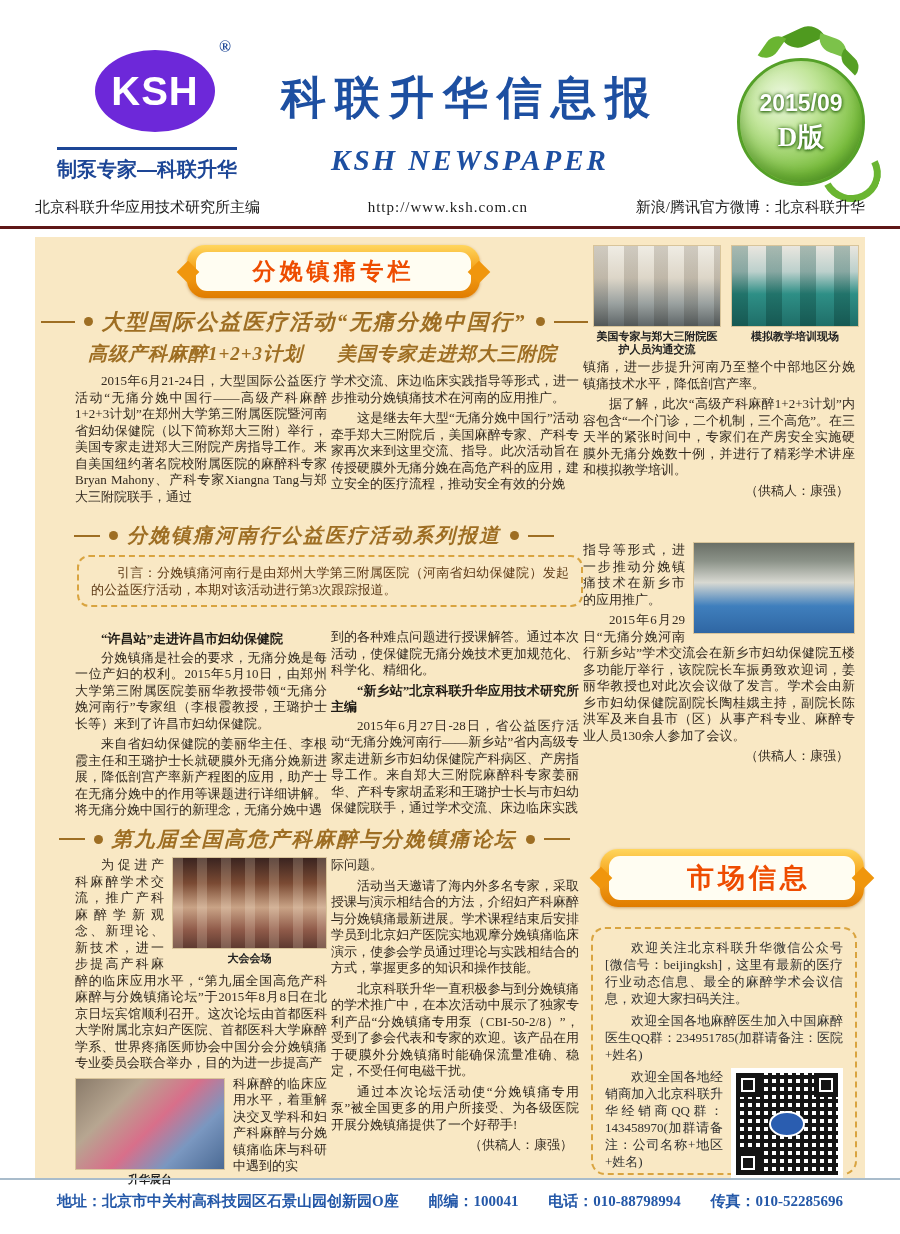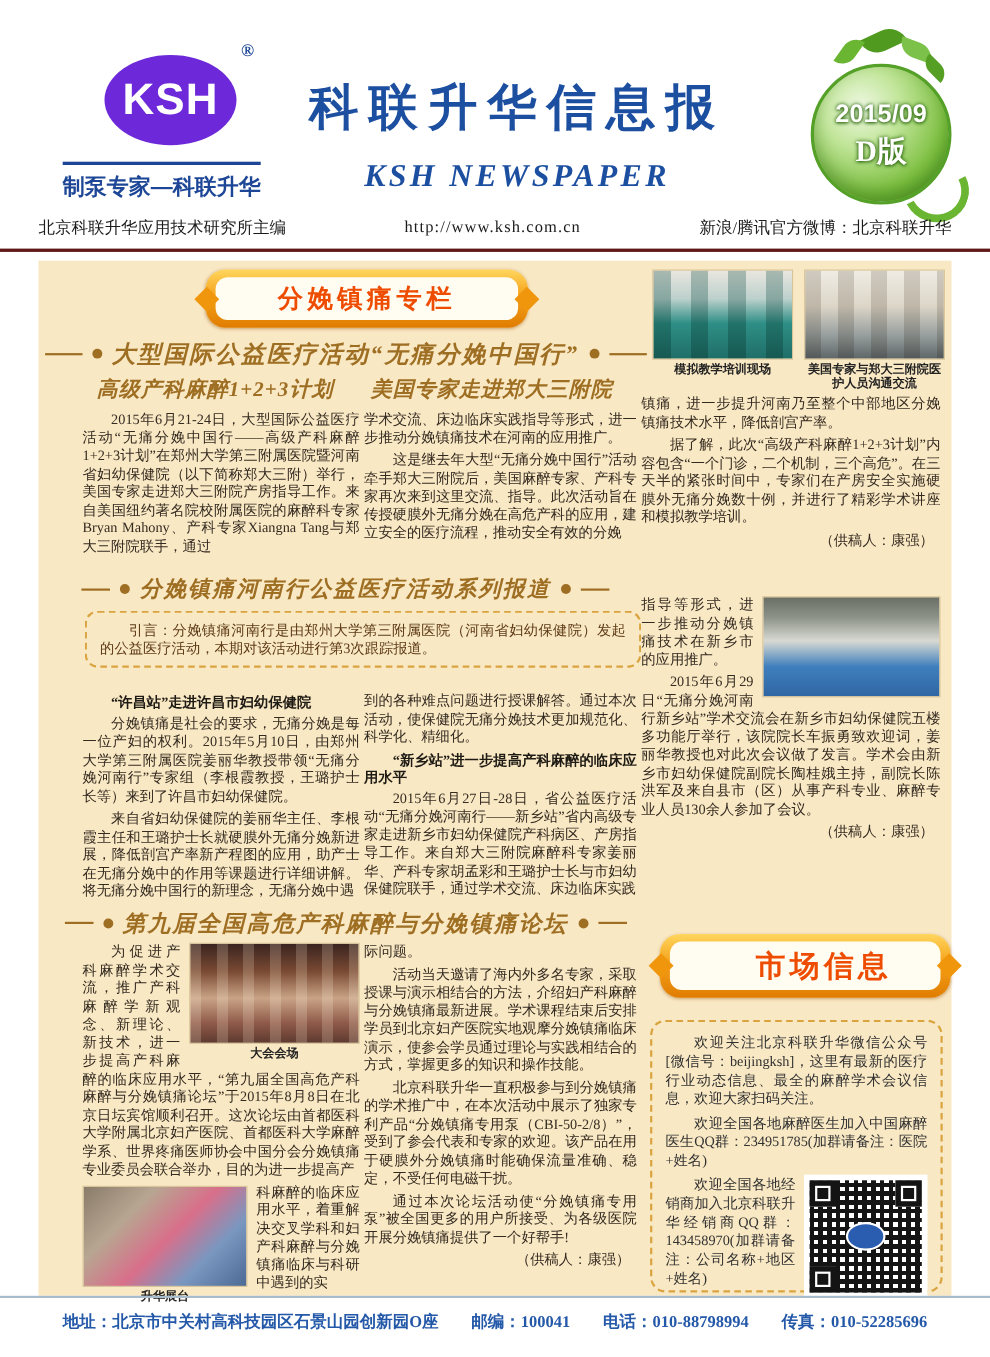--- a/index.html
+++ b/index.html
@@ -138,26 +138,26 @@
   </div>
 
   <div class="main">
 
     <div class="gbanner" style="left:152px;top:8px;width:275px;">
       <div class="inner" style="font-size:23px;">分娩镇痛专栏</div>
     </div>
 
     <div class="photos-a1">
       <div class="fig">
+        <div class="ph ph-exchange"></div>
+        <div class="cap">美国专家与郑大三附院医护人员沟通交流</div>
+      </div>
+      <div class="fig">
         <div class="ph ph-training"></div>
         <div class="cap">模拟教学培训现场</div>
-      </div>
-      <div class="fig">
-        <div class="ph ph-exchange"></div>
-        <div class="cap">美国专家与郑大三附院医护人员沟通交流</div>
       </div>
     </div>
 
     <div class="art-title" style="left:14px;top:70px;width:530px;justify-content:center;font-size:21.5px;">
       <span class="rule long"></span>
       <span class="dot"></span>
       <span class="txt">大型国际公益医疗活动“无痛分娩中国行”</span>
       <span class="dot"></span>
       <span class="rule long"></span>
     </div>
@@ -188,21 +188,21 @@
     <div class="introbox" style="left:42px;top:318px;width:478px;">
       <p>引言：分娩镇痛河南行是由郑州大学第三附属医院（河南省妇幼保健院）发起的公益医疗活动，本期对该活动进行第3次跟踪报道。</p>
     </div>
     <div class="col" style="left:40px;top:392px;width:252px;">
       <div class="colhead">“许昌站”走进许昌市妇幼保健院</div>
       <p class="ind">分娩镇痛是社会的要求，无痛分娩是每一位产妇的权利。2015年5月10日，由郑州大学第三附属医院姜丽华教授带领“无痛分娩河南行”专家组（李根霞教授，王璐护士长等）来到了许昌市妇幼保健院。</p>
       <p class="ind">来自省妇幼保健院的姜丽华主任、李根霞主任和王璐护士长就硬膜外无痛分娩新进展，降低剖宫产率新产程图的应用，助产士在无痛分娩中的作用等课题进行详细讲解。将无痛分娩中国行的新理念，无痛分娩中遇</p>
     </div>
     <div class="col" style="left:296px;top:392px;width:248px;">
       <p class="noind">到的各种难点问题进行授课解答。通过本次活动，使保健院无痛分娩技术更加规范化、科学化、精细化。</p>
-      <div class="colhead">“新乡站”进一步提高产科麻醉的临床应用水平</div>
+      <div class="colhead">“新乡站”北京科联升华应用技术研究所主编</div>
       <p class="ind">2015年6月27日-28日，省公益医疗活动“无痛分娩河南行——新乡站”省内高级专家走进新乡市妇幼保健院产科病区、产房指导工作。来自郑大三附院麻醉科专家姜丽华、产科专家胡孟彩和王璐护士长与市妇幼保健院联手，通过学术交流、床边临床实践</p>
     </div>
     <div class="col" style="left:548px;top:305px;width:272px;">
       <div class="fig" style="float:right;width:162px;margin:0 0 6px 8px;">
         <div class="ph ph-xinxiang" style="height:92px;"></div>
       </div>
       <p class="noind">指导等形式，进一步推动分娩镇痛技术在新乡市的应用推广。</p>
       <p class="ind">2015年6月29日“无痛分娩河南行新乡站”学术交流会在新乡市妇幼保健院五楼多功能厅举行，该院院长车振勇致欢迎词，姜丽华教授也对此次会议做了发言。学术会由新乡市妇幼保健院副院长陶桂娥主持，副院长陈洪军及来自县市（区）从事产科专业、麻醉专业人员130余人参加了会议。</p>
       <p class="byline">（供稿人：康强）</p>
     </div>

